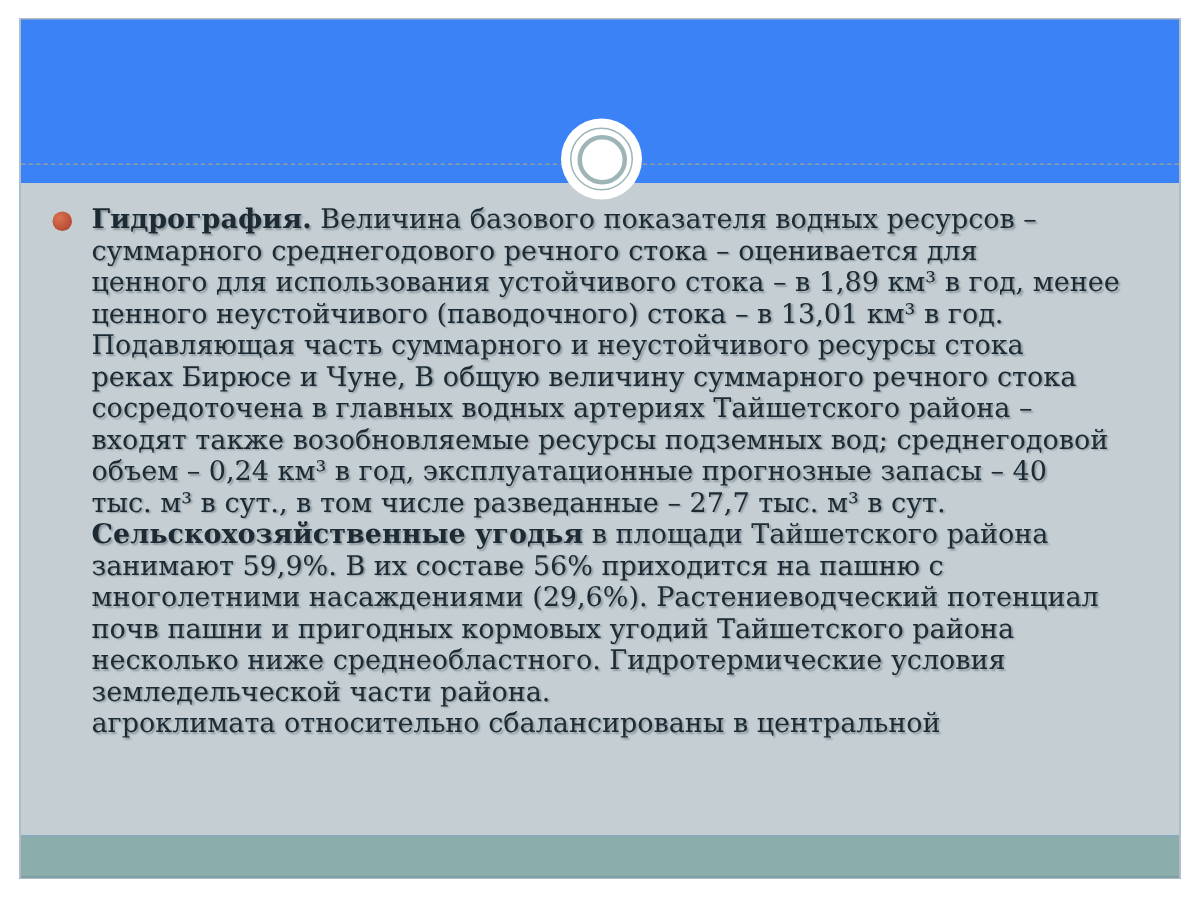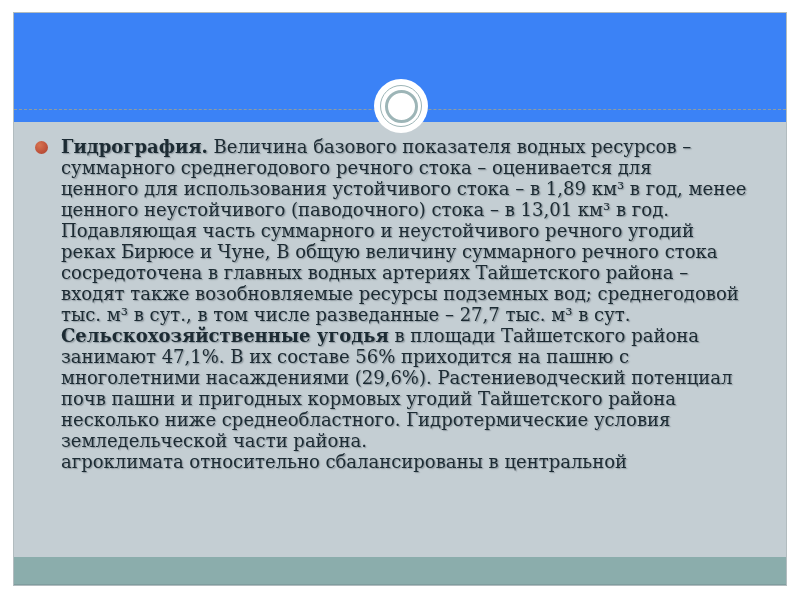--- a/index.html
+++ b/index.html
@@ -102,27 +102,28 @@
     <div class="ornament-inner-ring"></div>
   </div>
 
   <div class="bullet-list">
     <div class="bullet-item">
       <span class="bullet-marker"></span>
       <div class="text-line"><span class="b">Гидрография.</span><span> Величина базового показателя водных ресурсов –</span></div>
       <div class="text-line"><span class="b"></span><span>суммарного среднегодового речного стока – оценивается для</span></div>
       <div class="text-line"><span class="b"></span><span>ценного для использования устойчивого стока – в 1,89 км³ в год, менее</span></div>
       <div class="text-line"><span class="b"></span><span>ценного неустойчивого (паводочного) стока – в 13,01 км³ в год.</span></div>
-      <div class="text-line"><span class="b"></span><span>Подавляющая часть суммарного и неустойчивого речного угодий</span></div>
+      <div class="text-line"><span class="b"></span><span>Подавляющая часть суммарного и неустойчивого ресурсы стока</span></div>
       <div class="text-line"><span class="b"></span><span>реках Бирюсе и Чуне, В общую величину суммарного речного стока</span></div>
       <div class="text-line"><span class="b"></span><span>сосредоточена в главных водных артериях Тайшетского района –</span></div>
       <div class="text-line"><span class="b"></span><span>входят также возобновляемые ресурсы подземных вод; среднегодовой</span></div>
+      <div class="text-line"><span class="b"></span><span>объем – 0,24 км³ в год, эксплуатационные прогнозные запасы – 40</span></div>
       <div class="text-line"><span class="b"></span><span>тыс. м³ в сут., в том числе разведанные – 27,7 тыс. м³ в сут.</span></div>
       <div class="text-line"><span class="b">Сельскохозяйственные угодья</span><span> в площади Тайшетского района</span></div>
-      <div class="text-line"><span class="b"></span><span>занимают 47,1%. В их составе 56% приходится на пашню с</span></div>
+      <div class="text-line"><span class="b"></span><span>занимают 59,9%. В их составе 56% приходится на пашню с</span></div>
       <div class="text-line"><span class="b"></span><span>многолетними насаждениями (29,6%). Растениеводческий потенциал</span></div>
       <div class="text-line"><span class="b"></span><span>почв пашни и пригодных кормовых угодий Тайшетского района</span></div>
       <div class="text-line"><span class="b"></span><span>несколько ниже среднеобластного. Гидротермические условия</span></div>
       <div class="text-line"><span class="b"></span><span>земледельческой части района.</span></div>
       <div class="text-line"><span class="b"></span><span>агроклимата относительно сбалансированы в центральной</span></div>
     </div>
   </div>
 </div>
 
 </body></html>

